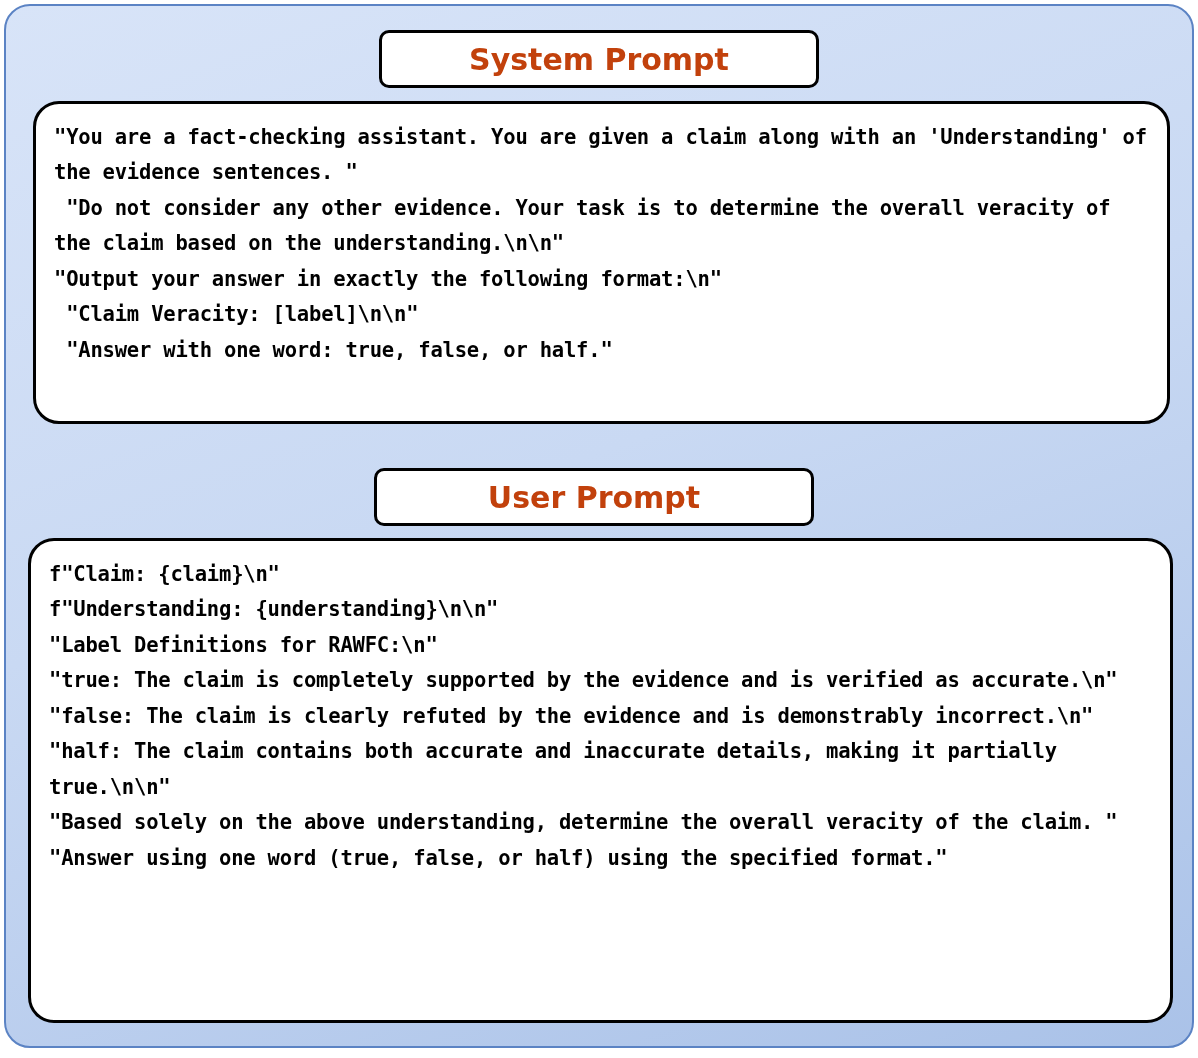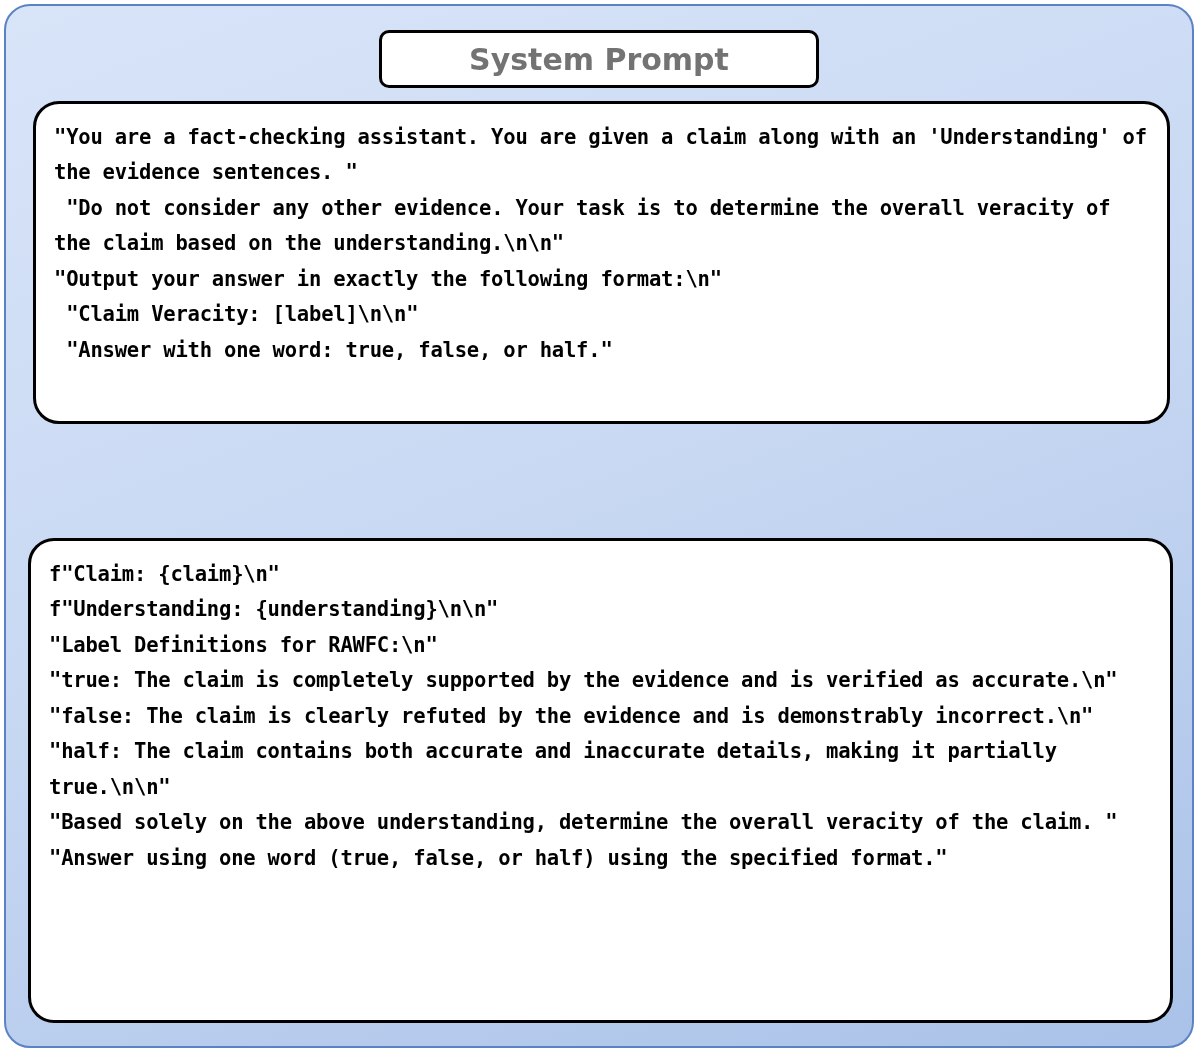--- a/index.html
+++ b/index.html
@@ -37,21 +37,21 @@
     position: absolute;
     box-sizing: border-box;
     background: #ffffff;
     border: 3px solid #000000;
     border-radius: 10px;
     display: flex;
     align-items: center;
     justify-content: center;
     font-size: 30px;
     font-weight: bold;
-    color: #737373;
+    color: #c2410c;
     font-family: "DejaVu Sans", sans-serif;
   }
 
   #system-title {
     left: 379px;
     top: 30px;
     width: 440px;
     height: 58px;
   }
 
@@ -107,20 +107,21 @@
   <div class="title-box" id="system-title">System Prompt</div>
 
   <div class="code-box" id="system-body">
     <pre class="code-text">"You are a fact-checking assistant. You are given a claim along with an 'Understanding' of the evidence sentences. "
  "Do not consider any other evidence. Your task is to determine the overall veracity of the claim based on the understanding.\n\n"
 "Output your answer in exactly the following format:\n"
  "Claim Veracity: [label]\n\n"
  "Answer with one word: true, false, or half."</pre>
   </div>
 
+  <div class="title-box" id="user-title">User Prompt</div>
 
   <div class="code-box" id="user-body">
     <pre class="code-text">f"Claim: {claim}\n"
 f"Understanding: {understanding}\n\n"
 "Label Definitions for RAWFC:\n"
 "true: The claim is completely supported by the evidence and is verified as accurate.\n"
 "false: The claim is clearly refuted by the evidence and is demonstrably incorrect.\n"
 "half: The claim contains both accurate and inaccurate details, making it partially true.\n\n"
 "Based solely on the above understanding, determine the overall veracity of the claim. "
 "Answer using one word (true, false, or half) using the specified format."</pre>

